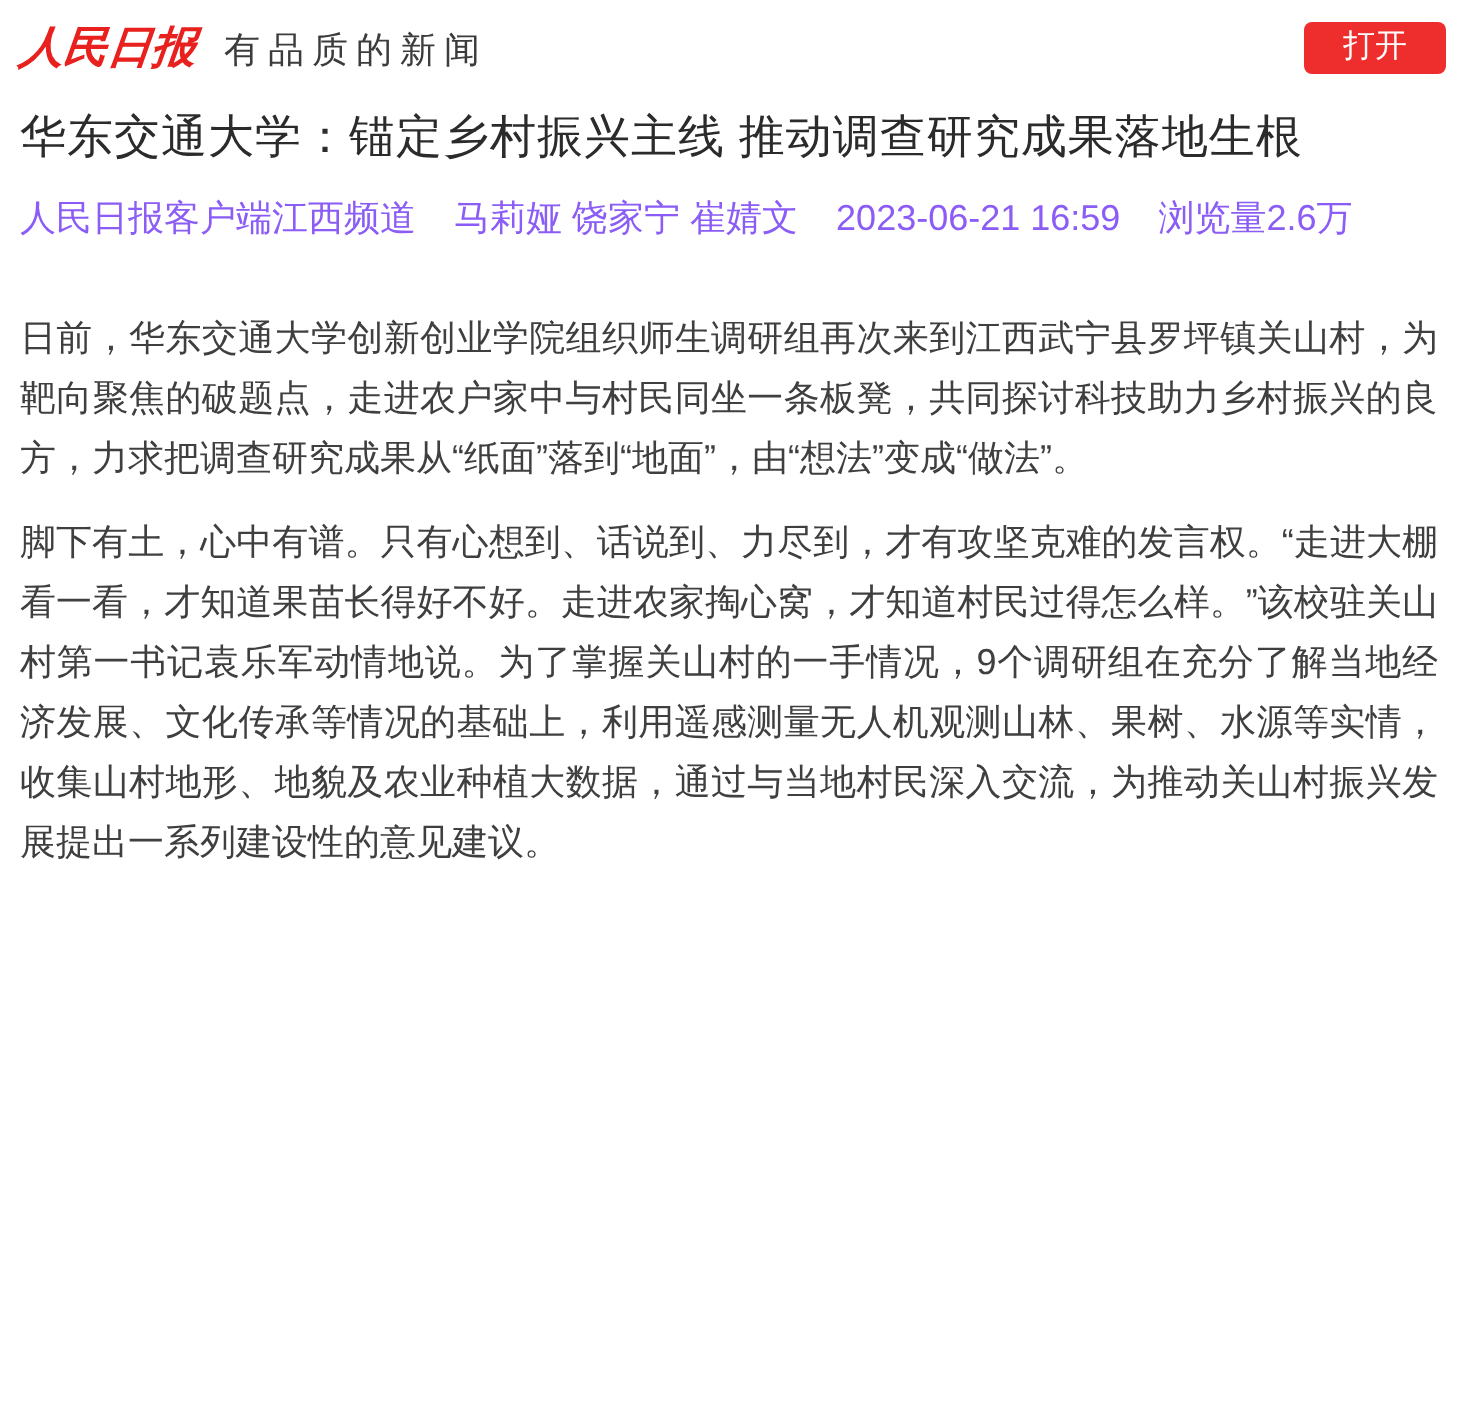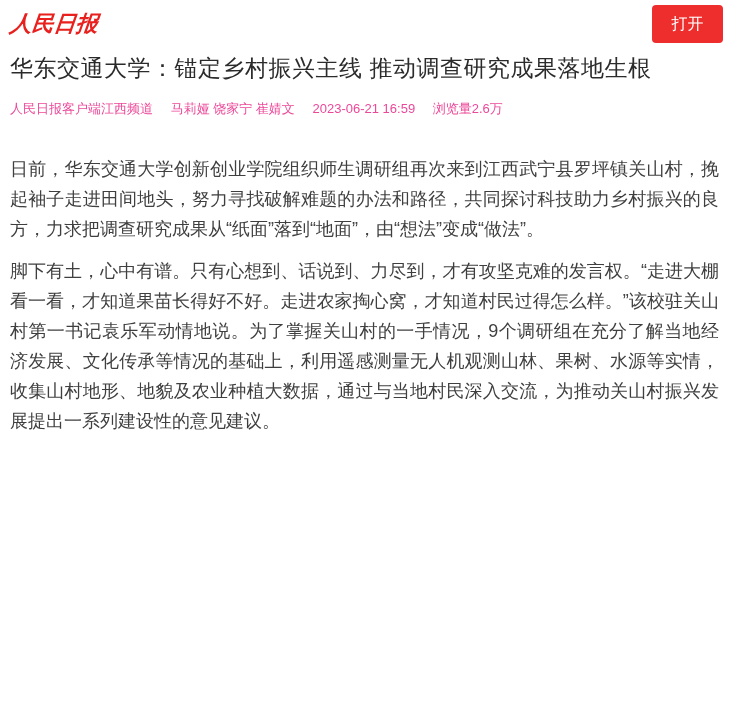--- a/index.html
+++ b/index.html
@@ -44,41 +44,41 @@
     white-space: nowrap;
   }
   .open-btn {
     border: none;
     background: #ee2d2d;
     color: #ffffff;
     font-size: 16px;
     font-family: "Liberation Sans", sans-serif;
     padding: 4px 0;
     width: 71px;
-    height: 38px;
+    height: 26px;
     line-height: 18px;
     border-radius: 4px;
     cursor: pointer;
     margin-right: -4px;
   }
   
   .title {
     margin-top: 15px;
     font-size: 23px;
     line-height: 30px;
     font-weight: 400;
     color: #2b2b2b;
     letter-spacing: 0.5px;
   }
   
   .byline {
     margin-top: 17px;
-    font-size: 13px;
+    font-size: 18px;
     line-height: 18px;
-    color: #ec4899;
+    color: #8b5cf6;
     white-space: nowrap;
   }
   .byline span { margin-right: 14px; }
   .byline span:last-child { margin-right: 0; }
   
   .article { margin-top: 36px; }
   .article p {
     font-size: 18px;
     line-height: 30px;
     color: #3f3f3f;
@@ -88,31 +88,32 @@
   .article p:last-child { margin-bottom: 4px; }
 </style>
 </head>
 <body>
 
 <div class="page">
 
   <header class="banner">
     <div class="brand">
       <span class="logo">人民日报</span>
+      <span class="tagline">有品质的新闻</span>
     </div>
     <button class="open-btn">打开</button>
   </header>
 
   <h1 class="title">华东交通大学：锚定乡村振兴主线 推动调查研究成果落地生根</h1>
 
   <div class="byline">
     <span>人民日报客户端江西频道</span>
     <span>马莉娅 饶家宁 崔婧文</span>
     <span>2023-06-21 16:59</span>
     <span>浏览量2.6万</span>
   </div>
 
   <article class="article">
-    <p>日前，华东交通大学创新创业学院组织师生调研组再次来到江西武宁县罗坪镇关山村，挽起袖子走进田间地头，努力寻找破解难题的办法和路径，共同探讨科技助力乡村振兴的良方，力求把调查研究成果从“纸面”落到“地面”，由“想法”变成“做法”。</p>
+    <p>日前，华东交通大学创新创业学院组织师生调研组再次来到江西武宁县罗坪镇关山村，为靶向聚焦的破题点，走进农户家中与村民同坐一条板凳，共同探讨科技助力乡村振兴的良方，力求把调查研究成果从“纸面”落到“地面”，由“想法”变成“做法”。</p>
     <p>脚下有土，心中有谱。只有心想到、话说到、力尽到，才有攻坚克难的发言权。“走进大棚看一看，才知道果苗长得好不好。走进农家掏心窝，才知道村民过得怎么样。”该校驻关山村第一书记袁乐军动情地说。为了掌握关山村的一手情况，9个调研组在充分了解当地经济发展、文化传承等情况的基础上，利用遥感测量无人机观测山林、果树、水源等实情，收集山村地形、地貌及农业种植大数据，通过与当地村民深入交流，为推动关山村振兴发展提出一系列建设性的意见建议。</p>
   </article>
 
 </div>
 
 </body></html>

